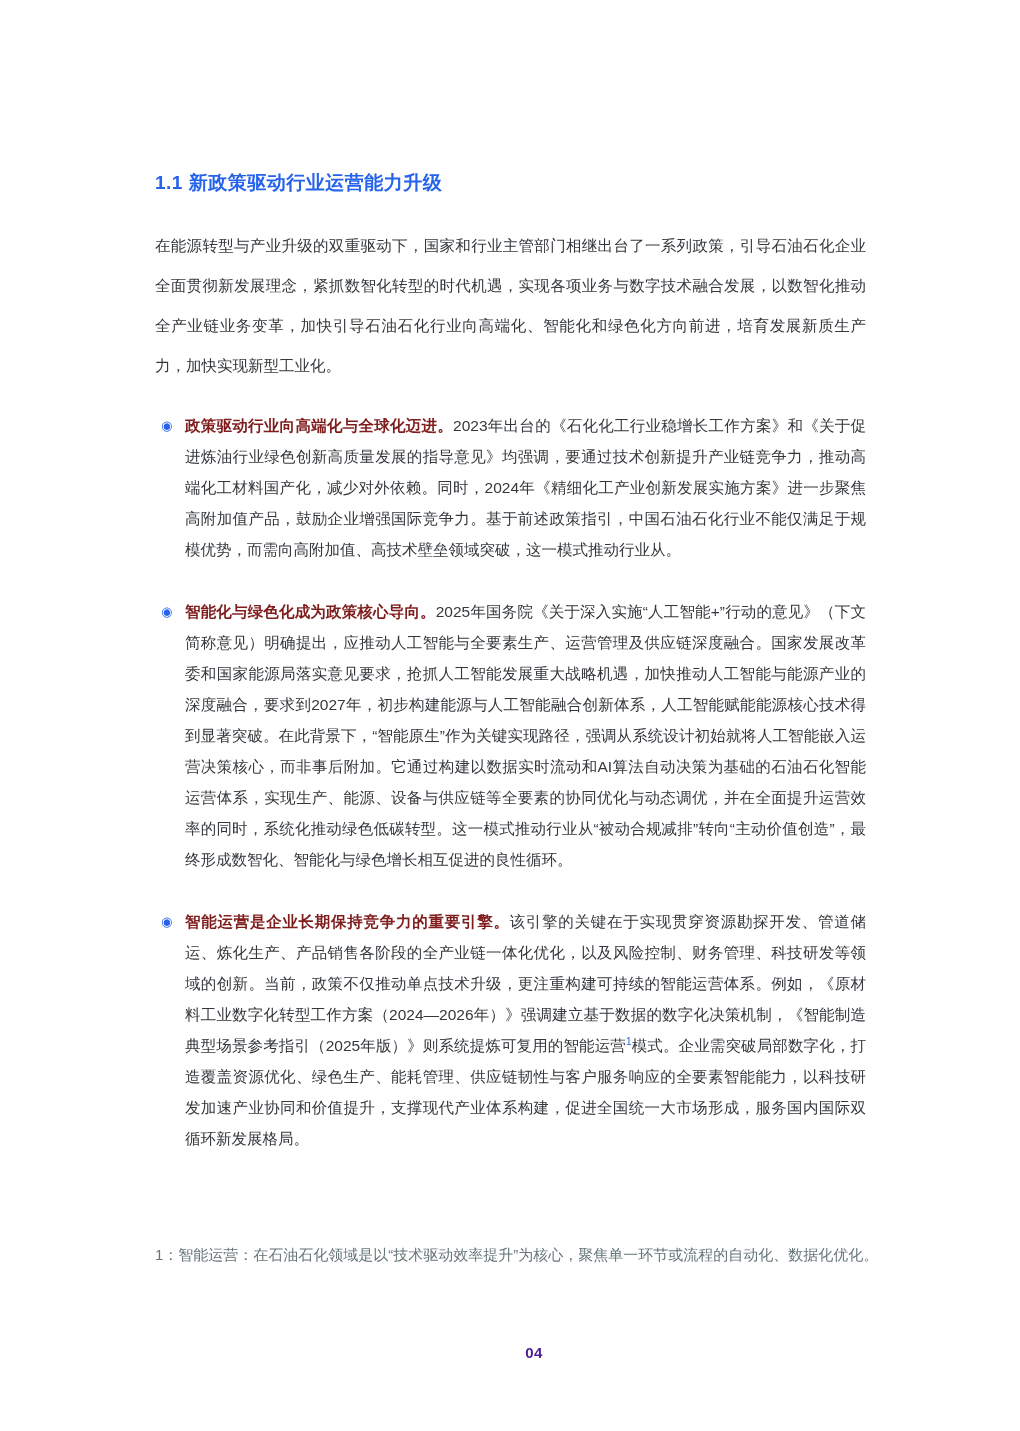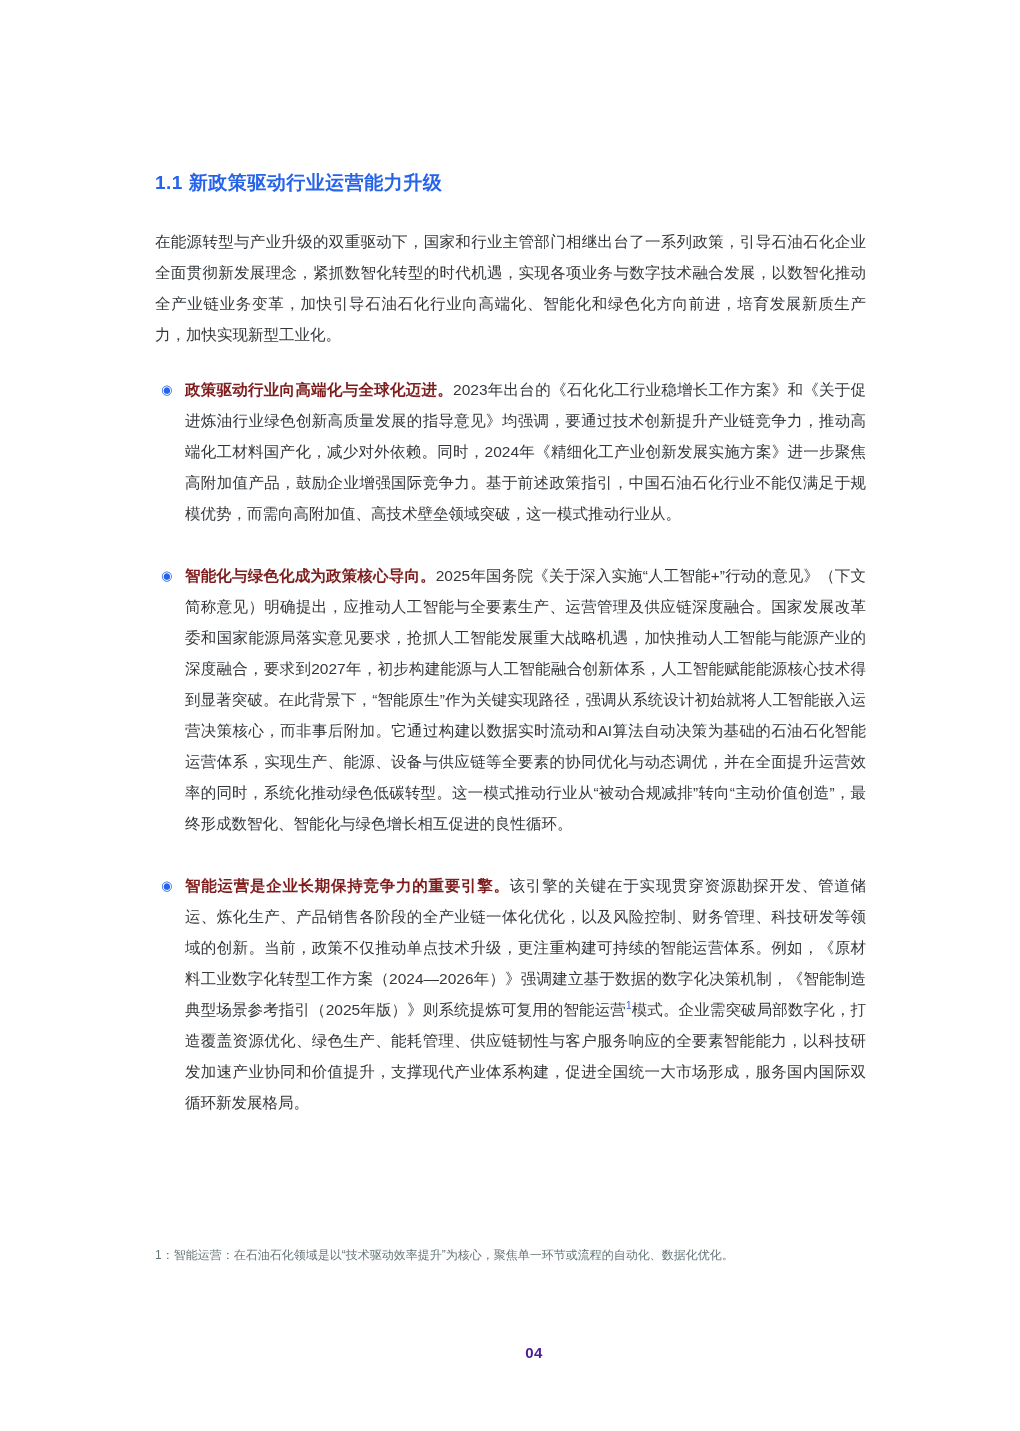--- a/index.html
+++ b/index.html
@@ -25,21 +25,21 @@
   }
   .heading {
     font-size: 19px;
     font-weight: 700;
     color: #2563EB;
     letter-spacing: 0.5px;
     margin-bottom: 30px;
   }
   .intro {
     font-size: 15.5px;
-    line-height: 31px;
+    line-height: 40px;
     color: #34383C;
     text-align: justify;
     margin-bottom: 24px;
   }
   .bullets {
     list-style: none;
   }
   .bullet {
     display: flex;
     align-items: flex-start;
@@ -72,21 +72,21 @@
     line-height: 0;
     vertical-align: super;
     text-decoration: none;
     cursor: pointer;
   }
   .footnote {
     position: absolute;
     left: 155px;
     top: 1247px;
     width: 740px;
-    font-size: 12px;
+    font-size: 15px;
     line-height: 16px;
     color: #657578;
   }
   .page-number {
     position: absolute;
     top: 1344px;
     left: 12px;
     width: 100%;
     text-align: center;
     font-size: 15px;

